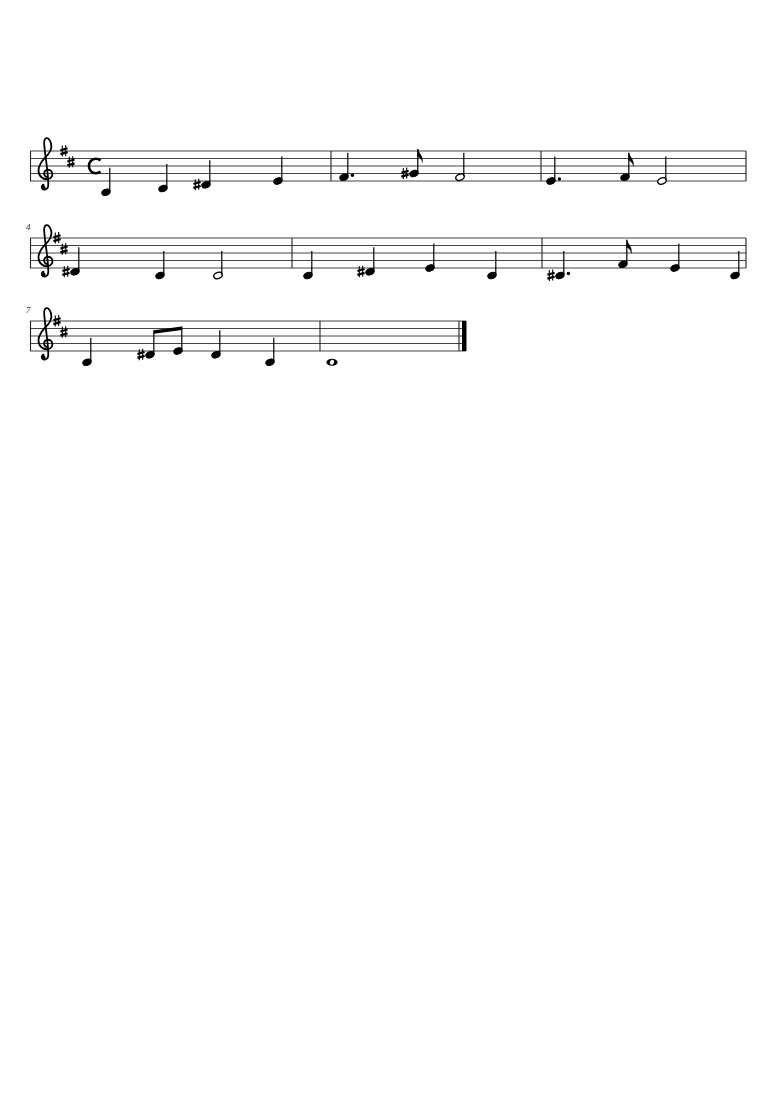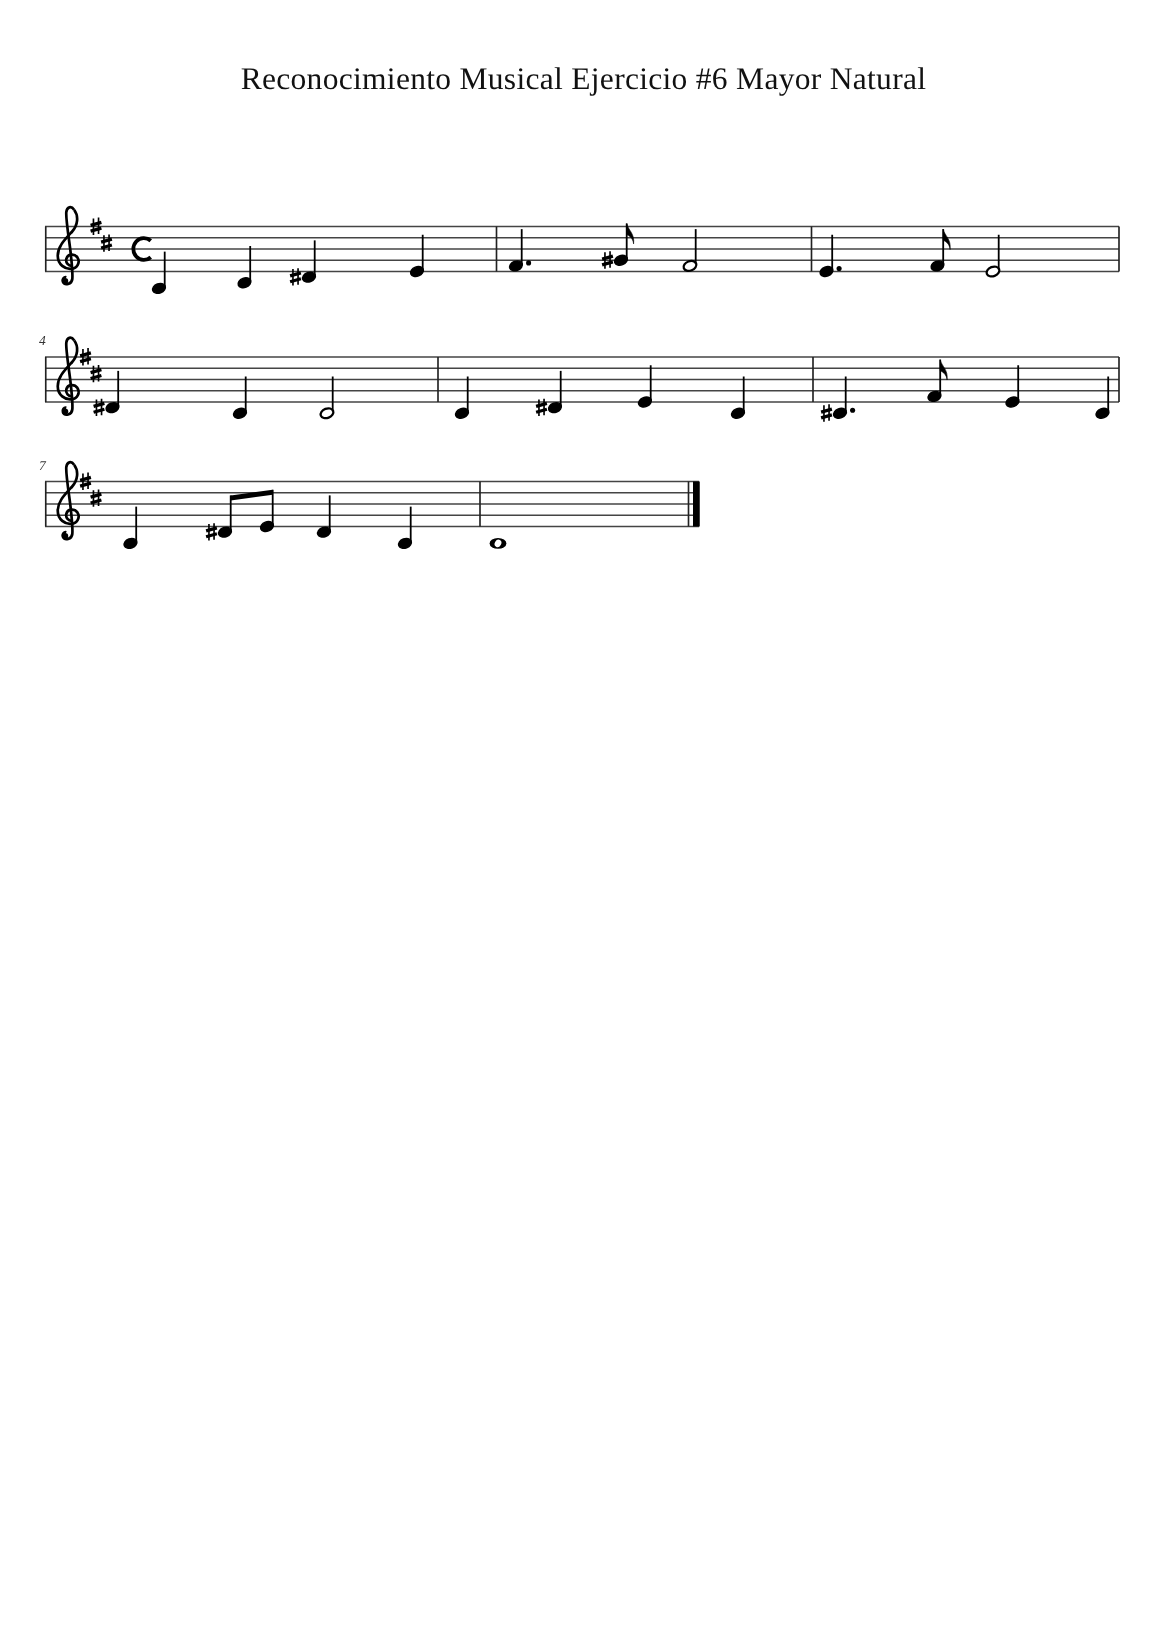--- a/index.html
+++ b/index.html
@@ -23,21 +23,20 @@
   svg.score{position:absolute;top:0;left:0;}
   .staff-line{stroke:#444;stroke-width:1;}
   .barline{stroke:#222;stroke-width:1.1;}
   .glyph{stroke:#000;fill:none;}
   text.measure-num{font-family:"Liberation Serif",serif;font-style:italic;font-size:9px;fill:#333;}
 </style>
 </head>
 <body>
 
 <div class="page">
-  <h1 class="title">Reconocimiento Musical Ejercicio #6 Mayor Natural</h1>
   <svg class="score" id="score-svg" width="778" height="430" viewBox="0 0 778 430" xmlns="http://www.w3.org/2000/svg">
       <g>
         <line x1="30" y1="151" x2="746" y2="151" class="staff-line"></line>
         <line x1="30" y1="158.5" x2="746" y2="158.5" class="staff-line"></line>
         <line x1="30" y1="166" x2="746" y2="166" class="staff-line"></line>
         <line x1="30" y1="173.5" x2="746" y2="173.5" class="staff-line"></line>
         <line x1="30" y1="181" x2="746" y2="181" class="staff-line"></line>
         <g transform="translate(40,151)">
           <path class="glyph" stroke-width="1.8" d="M 9.5 -11 C 12.5 -7 12 -1 8 3.5 C 2.5 9.5 -1.5 13.5 -1.5 19.5 C -1.5 25.5 3.5 28.6 7.5 28.2 C 11.8 27.8 13.6 23.6 11.6 20.6 C 9.6 17.8 5 18.2 4.2 21.6 C 3.6 24.4 5.8 26.2 7.6 26.2"></path>
           <path class="glyph" stroke-width="1.8" d="M 9.5 -11 C 7.5 -14 4.6 -13.2 4.2 -9.6 C 3.8 -5.6 5.8 7 6.8 15 C 7.8 23.5 8.6 31 8.2 35 C 7.8 38.6 3.2 39.6 2 37 C 1.2 35 2.8 33.4 4.2 33.8"></path>

